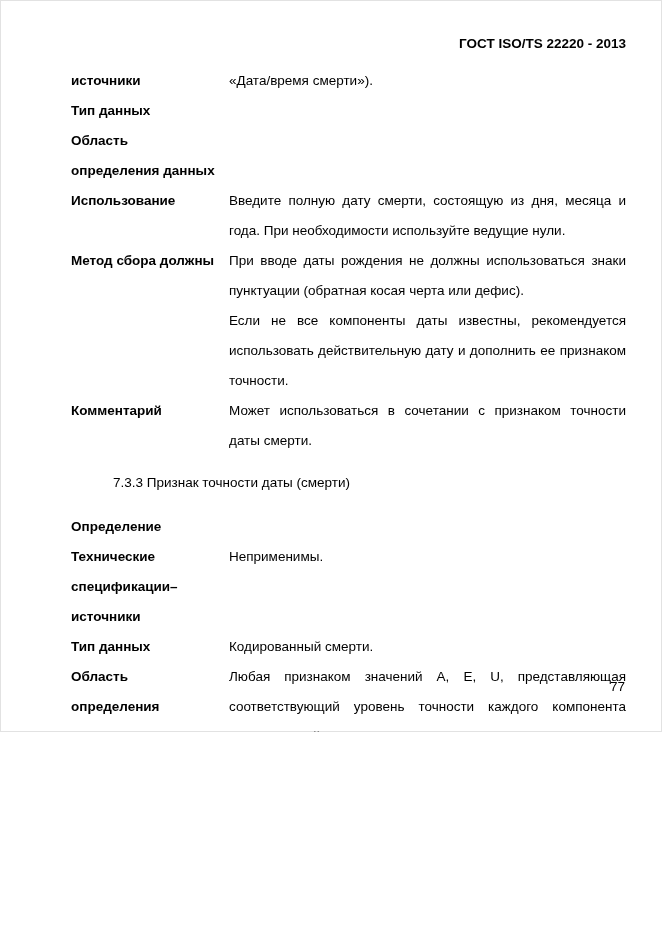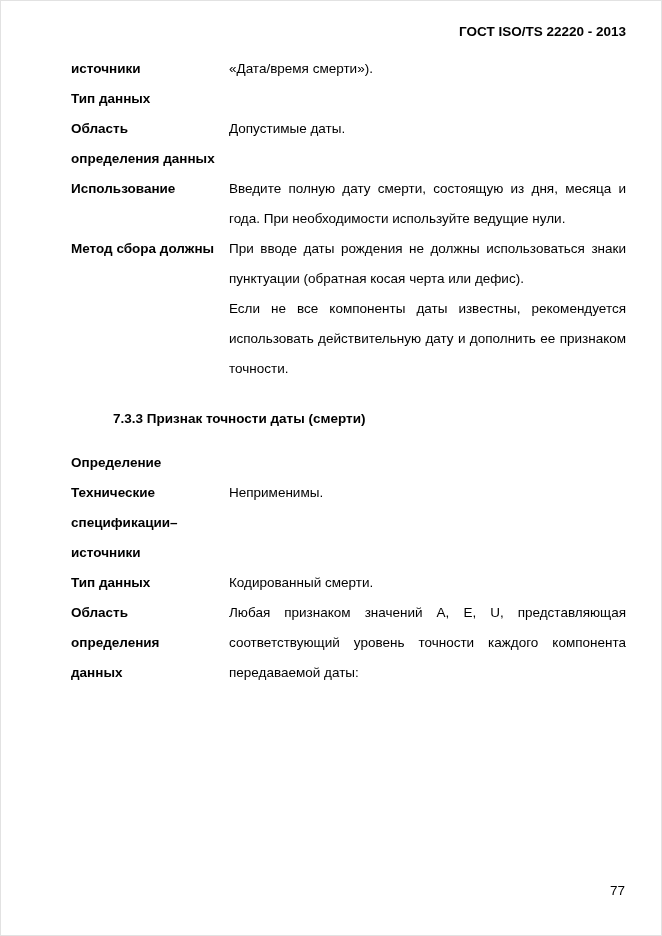--- a/index.html
+++ b/index.html
@@ -2,29 +2,29 @@
 <html><head>
 <meta charset="utf-8">
 <style>
   html, body {
     margin: 0;
     padding: 0;
     background: #ffffff;
   }
   .page {
     width: 662px;
-    height: 936px;
+    height: 732px;
     box-sizing: border-box;
     background: #ffffff;
     border: 1px solid #e2e2e2;
     position: relative;
     font-family: "Liberation Sans", sans-serif;
     font-size: 13.5px;
     color: #000000;
-    padding: 22px 35px 0 70px;
+    padding: 34px 35px 0 70px;
   }
   .doc-header {
     text-align: right;
     font-weight: 700;
     line-height: 17px;
     margin-bottom: 14px;
   }
   .def-row {
     display: flex;
     line-height: 30px;
@@ -34,24 +34,24 @@
     width: 158px;
     font-weight: 700;
     white-space: pre-line;
   }
   .def-row .text {
     flex: 1 1 auto;
     text-align: justify;
     white-space: pre-line;
   }
   .section-heading {
-    font-weight: 700;
+    font-weight: 400;
     line-height: 30px;
     padding-left: 42px;
-    margin: 20px 0 14px 0;
+    margin: 12px 0 14px 0;
   }
   .page-number {
     position: absolute;
     right: 36px;
     bottom: 36px;
     line-height: 16px;
   }
 </style>
 </head>
 <body>
@@ -66,30 +66,33 @@
     <div class="def-row">
       <div class="label">источники</div>
       <div class="text">«Дата/время смерти»).</div>
     </div>
     <div class="def-row">
       <div class="label">Тип данных</div>
     </div>
     <div class="def-row">
       <div class="label">Область
 определения данных</div>
-      <div class="text">Допустимые даты.</div>
     </div>
     <div class="def-row">
       <div class="label">Использование</div>
       <div class="text">Введите полную дату смерти, состоящую из дня, месяца и года. При необходимости используйте ведущие нули.</div>
     </div>
     <div class="def-row">
       <div class="label">Метод сбора должны</div>
       <div class="text">При вводе даты рождения не должны использоваться знаки пунктуации (обратная косая черта или дефис).
 Если не все компоненты даты известны, рекомендуется использовать действительную дату и дополнить ее признаком точности.</div>
+    </div>
+    <div class="def-row">
+      <div class="label">Комментарий</div>
+      <div class="text">Может использоваться в сочетании с признаком точности даты смерти.</div>
     </div>
   </div>
 
   <div class="section-heading">7.3.3 Признак точности даты (смерти)</div>
 
   <div>
     <div class="def-row">
       <div class="label">Определение</div>
     </div>
     <div class="def-row">

